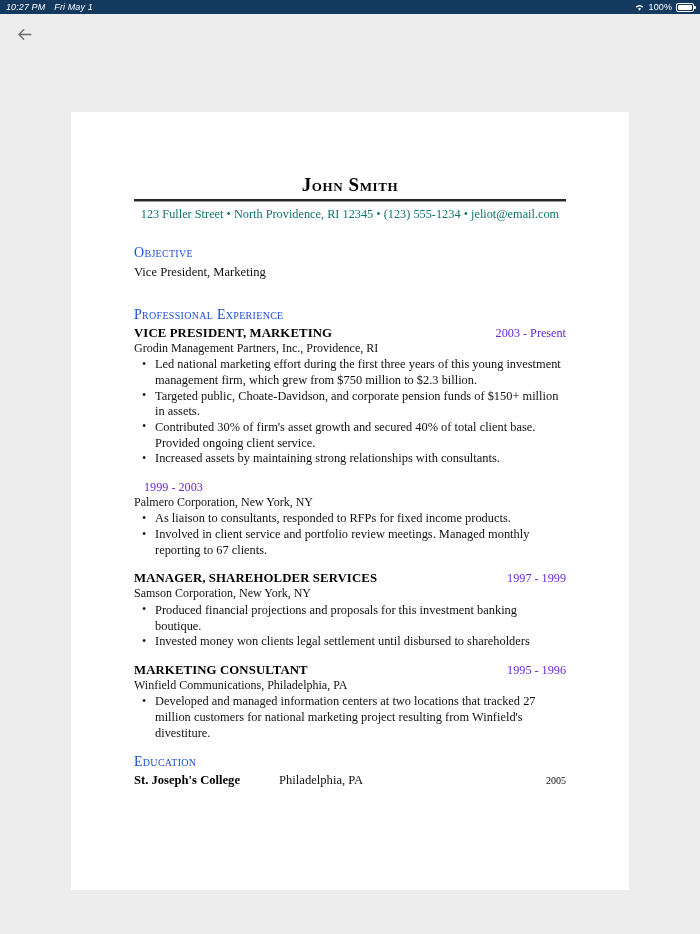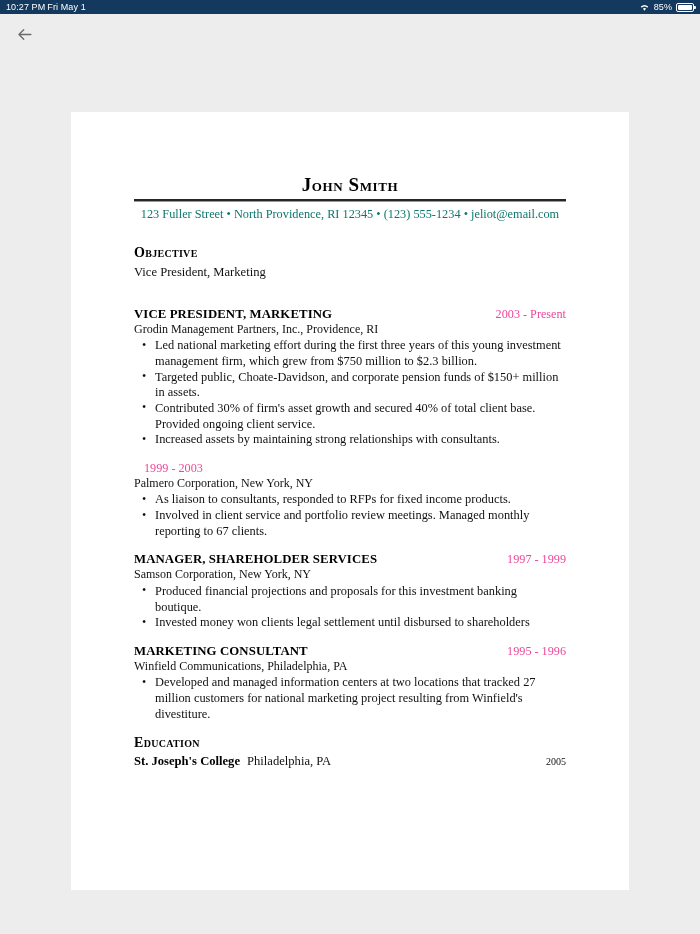--- a/index.html
+++ b/index.html
@@ -25,21 +25,22 @@
     justify-content: space-between;
     padding: 0 6px;
     font-size: 9px;
     font-family: "Liberation Sans", sans-serif;
     letter-spacing: 0.1px;
     box-sizing: border-box;
   }
   .status-left {
     display: flex;
     align-items: center;
-    gap: 2px;
+    gap: 9px;
+    font-style: italic;
   }
   .status-right {
     display: flex;
     align-items: center;
     gap: 4px;
   }
   .wifi-icon {
     display: inline-block;
     width: 11px;
     height: 9px;
@@ -131,26 +132,26 @@
   }
   .contact-line {
     text-align: center;
     font-size: 12.3px;
     line-height: 1.3;
     margin: 0 0 22px 0;
     color: #0f766e;
   }
 
   .section-heading {
-    font-weight: bold;
+    font-weight: normal;
     font-size: 14px;
     font-variant: small-caps;
     letter-spacing: 0.3px;
     margin: 0 0 3px 0;
-    color: #000000;
+    color: #1d4ed8;
   }
   .objective-text {
     font-size: 12.6px;
     line-height: 1.35;
     margin: 0 0 26px 0;
   }
 
   .experience-list { margin: 0; }
 
   .job {
@@ -162,21 +163,21 @@
     align-items: baseline;
   }
   .job-title {
     font-weight: bold;
     font-size: 12.8px;
     letter-spacing: 0.1px;
     color: #000000;
   }
   .job-dates {
     font-size: 12.2px;
-    color: #ec4899;
+    color: #6d28d9;
     white-space: nowrap;
     padding-left: 10px;
   }
   .job-company {
     font-size: 12px;
     line-height: 1.3;
     margin: 0 0 1px 0;
     font-family: Liberation Serif, serif;
   }
   ul.bullets {
@@ -199,20 +200,21 @@
     font-size: 12px;
     color: #111111;
   }
 
   .education-section { margin-top: 13px; }
   .education-row {
     display: flex;
     justify-content: space-between;
     align-items: baseline;
     margin-top: 3px;
+    gap: 32px;
   }
   .school-name {
     font-weight: bold;
     font-size: 12.6px;
     color: #000000;
   }
   .school-location {
     font-size: 12.6px;
     margin-left: 7px;
     flex: 1;
@@ -230,21 +232,21 @@
     <span>10:27 PM</span>
     <span>Fri May 1</span>
   </div>
   <div class="status-right">
     <span class="wifi-icon">
       <svg viewBox="0 0 16 12" width="11" height="9" aria-hidden="true">
         <path d="M8 10.6 L5.6 7.6 A3.9 3.9 0 0 1 10.4 7.6 Z" fill="#ffffff"></path>
         <path d="M2.6 4.6 A8.2 8.2 0 0 1 13.4 4.6 L12.1 6.2 A6.2 6.2 0 0 0 3.9 6.2 Z" fill="#ffffff"></path>
       </svg>
     </span>
-    <span>85%</span>
+    <span>100%</span>
     <span class="battery-icon">
       <span class="battery-fill"></span>
     </span>
   </div>
 </div>
 
 <div class="toolbar">
   <div class="back-button">
     <span>
       <svg viewBox="0 0 24 24" width="19" height="19" aria-hidden="true">
@@ -260,20 +262,21 @@
     <div class="resume-name">John Smith</div>
     <hr class="name-rule">
     <div class="contact-line">123 Fuller Street • North Providence, RI 12345 • (123) 555-1234 • jeliot@email.com</div>
 
     <div>
       <div class="section-heading">Objective</div>
       <div class="objective-text">Vice President, Marketing</div>
     </div>
 
     <div>
+      <div class="section-heading">Professional Experience</div>
 
       <div class="experience-list">
 
         <div class="job">
           <div class="job-header">
             <span class="job-title">VICE PRESIDENT, MARKETING</span>
             <span class="job-dates">2003 - Present</span>
           </div>
           <div class="job-company">Grodin Management Partners, Inc., Providence, RI</div>
           <ul class="bullets">

